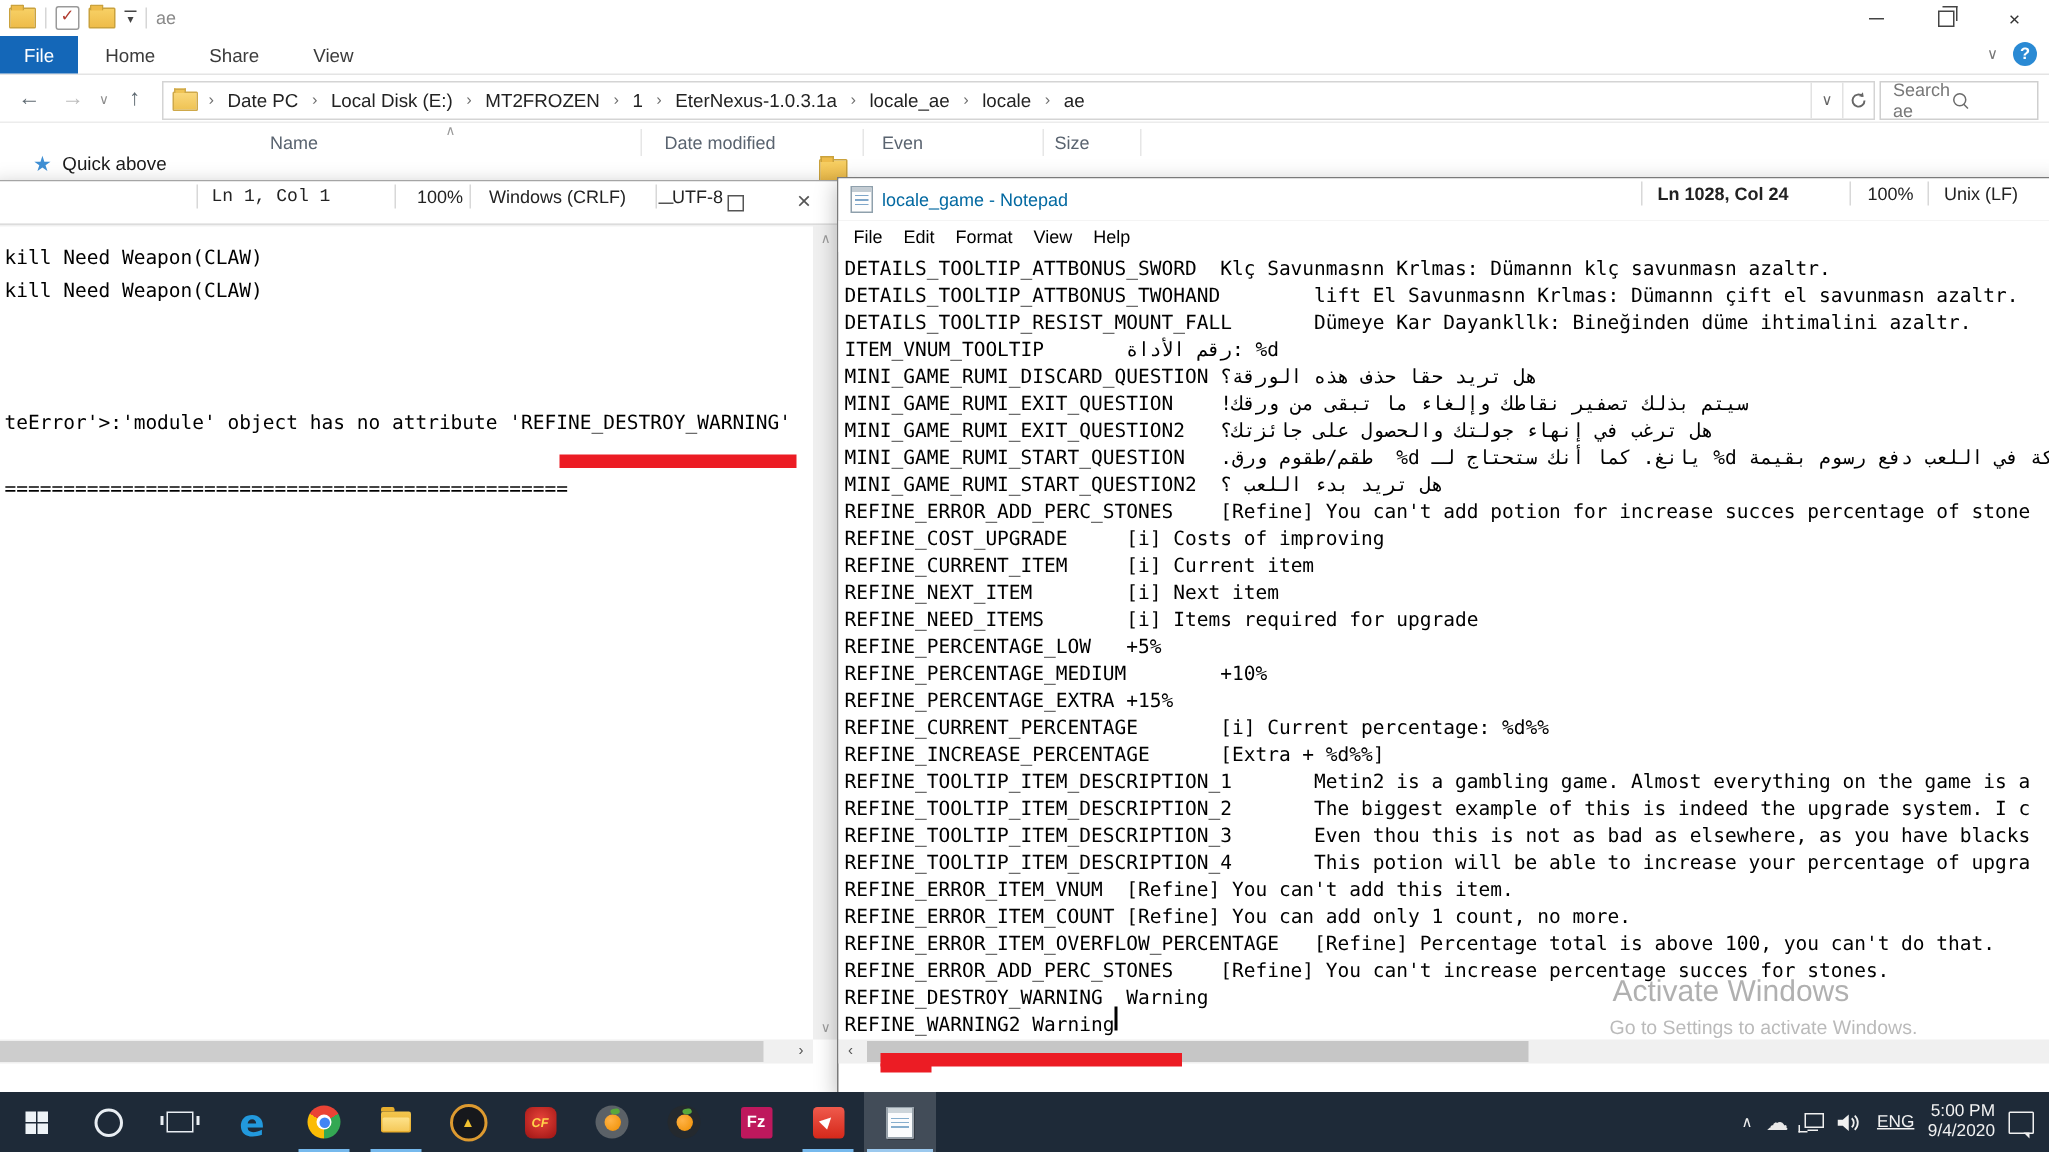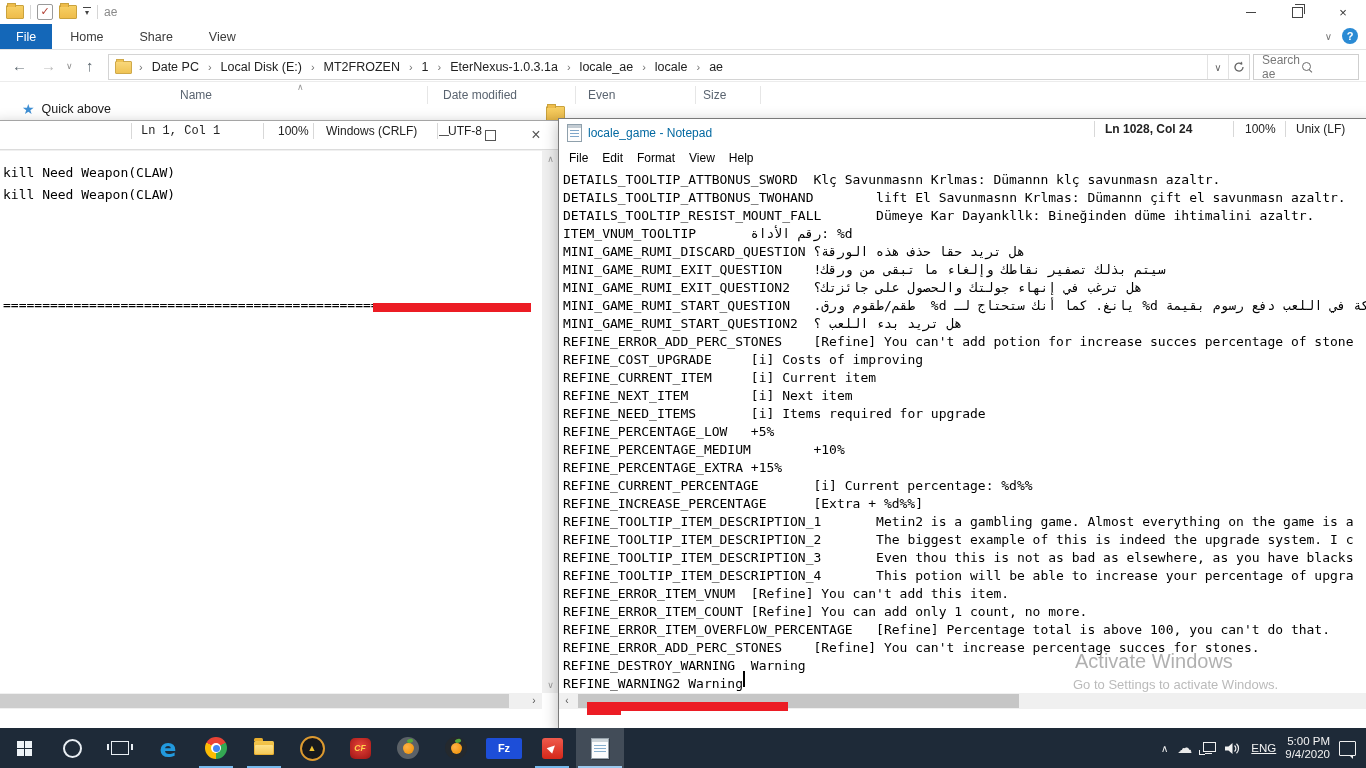--- a/index.html
+++ b/index.html
@@ -128,21 +128,21 @@
   .tb-folder-ico::after{content:"";position:absolute;left:1px;top:4px;right:1px;bottom:1px;background:linear-gradient(#fde28a,#f5c95a);border-radius:1px;}
   .daemon-ico{width:21px;height:21px;border-radius:50%;background:#17181c;border:2px solid #dd9a30;display:flex;align-items:center;justify-content:center;}
   .daemon-ico span{color:#f2c230;font-size:9px;line-height:9px;}
   .cf-ico{width:21px;height:21px;border-radius:5px;background:radial-gradient(circle at 50% 40%,#e8443a,#9c1313);display:flex;align-items:center;justify-content:center;}
   .cf-ico span{color:#ffd24a;font-size:8.5px;font-weight:bold;font-style:italic;}
   .fl-ico{width:22px;height:22px;border-radius:50%;display:flex;align-items:center;justify-content:center;position:relative;}
   .fl-ico.light{background:#5b6167;}
   .fl-ico.dark{background:#24292e;}
   .fl-fruit{width:11px;height:11px;border-radius:50% 50% 50% 50%/45% 45% 55% 55%;background:radial-gradient(circle at 35% 35%,#ffb347,#ef8e00);position:relative;}
   .fl-fruit::before{content:"";position:absolute;left:4px;top:-4px;width:6px;height:3.5px;background:#58a83c;border-radius:60% 100% 60% 100%;transform:rotate(-20deg);}
-  .fz-ico{width:36px;height:21px;background:#1d4ed8;border-radius:2px;display:flex;align-items:center;justify-content:center;}
+  .fz-ico{width:21px;height:21px;background:#be185d;border-radius:2px;display:flex;align-items:center;justify-content:center;}
   .fz-ico span{color:#fff;font-weight:bold;font-size:11px;}
   .red-ico{width:21px;height:21px;background:linear-gradient(#ef5a4c,#d5281a);border-radius:3px;display:flex;align-items:center;justify-content:center;}
   .red-ico span{color:#fff;font-size:10px;transform:rotate(-45deg);line-height:10px;}
   .tb-notepad-ico{width:16px;height:19px;background:#fbfcfd;border:1px solid #97a2ab;position:relative;box-shadow:1px 1px 0 rgba(0,0,0,.25);}
   .tb-notepad-ico::before{content:"";position:absolute;left:0;right:0;top:0;height:3px;background:#cdd5da;}
   .tb-notepad-ico::after{content:"";position:absolute;left:2px;right:2px;top:6px;height:9px;
       background:repeating-linear-gradient(#86aecd 0 1px,transparent 1px 3px);}
 
   .tray{margin-left:auto;display:flex;align-items:center;gap:9px;padding-right:10px;color:#f2f2f2;}
   .tray-chev{font-size:10px;color:#eee;}
@@ -280,20 +280,21 @@
       <span class="np-btn">×</span>
     </div>
   </div>
   <div class="client">
     <div class="np-lines">
         <div class="tline">kill Need Weapon(CLAW)</div>
         <div class="tline">kill Need Weapon(CLAW)</div>
         <div class="tline"></div>
         <div class="tline"></div>
         <div class="tline"></div>
+        <div class="tline">teError'&gt;:'module' object has no attribute 'REFINE_DESTROY_WARNING'</div>
         <div class="tline"></div>
         <div class="tline">================================================</div>
       </div>
   </div>
   <div class="vscroll">
     <span class="vs-arrow" style="top:0;">∧</span>
     <span class="vs-arrow" style="bottom:0;">∨</span>
   </div>
   <div class="hscroll-l">
     <span class="hs-thumb-l"></span>

